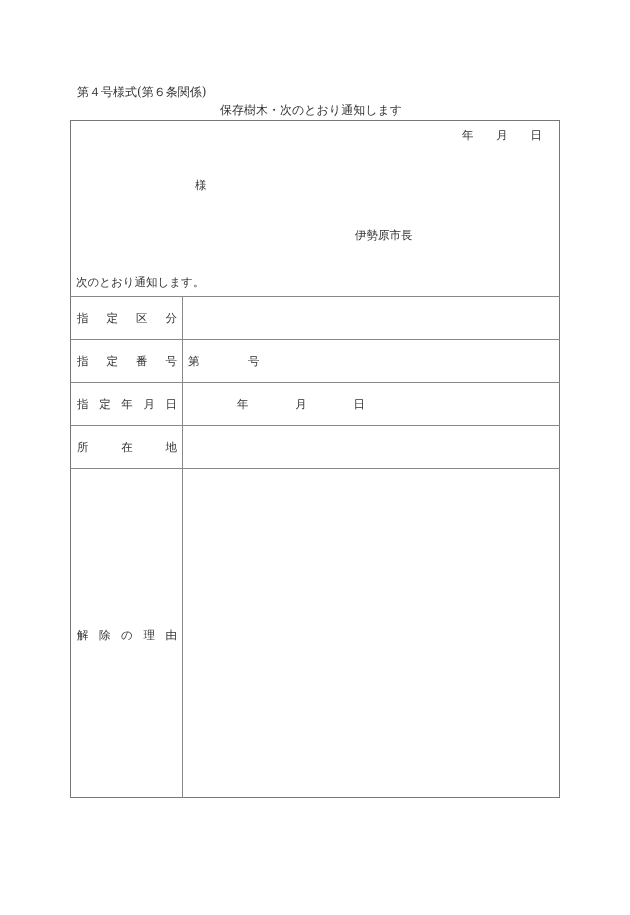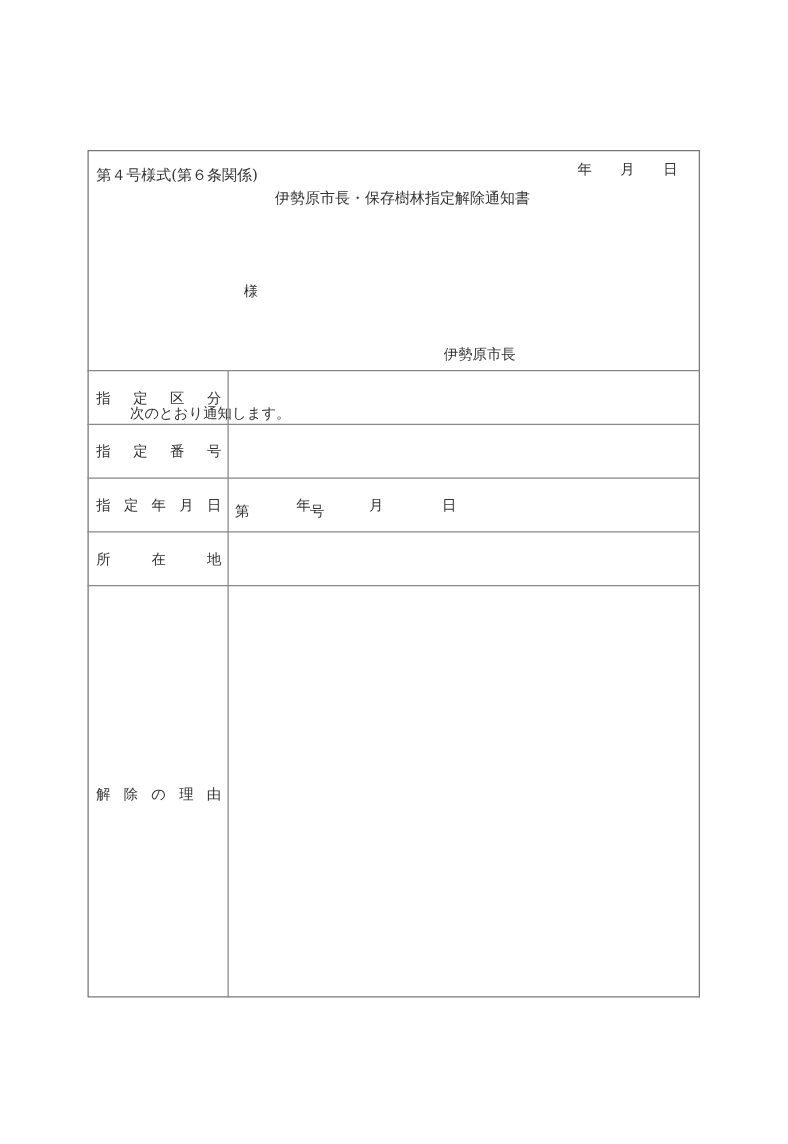--- a/index.html
+++ b/index.html
@@ -9,21 +9,21 @@
     }
     body {
       width: 630px;
       height: 915px;
       position: relative;
       font-family: "DejaVu Serif", "Liberation Serif", serif;
       color: #333333;
       font-size: 11.5px;
       overflow: hidden;
     }
-    .abs { position: absolute; white-space: nowrap; margin-top: 48px; }
+    .abs { position: absolute; white-space: nowrap; }
 
     #form-number { left: 77px; top: 84px; font-size: 12px; }
     #doc-title { left: 220px; top: 102px; font-size: 12px; }
 
     #frame {
       position: absolute;
       left: 70px;
       top: 120px;
       width: 490px;
       height: 678px;
@@ -50,33 +50,33 @@
       display: flex;
       justify-content: space-between;
       font-size: 11.5px;
     }
     .spread span { display: inline-block; }
   </style>
 </head>
 <body>
 
 <div class="abs" id="form-number">第４号様式(第６条関係)</div>
-<div class="abs" id="doc-title">伊勢原市長・保存樹林指定解除通知書</div>
+<div class="abs" id="doc-title">保存樹木・次のとおり通知します</div>
 
 <div id="frame"></div>
 
 <div class="spread" style="left:462px; top:128px; width:80px;">
   <span>年</span>
   <span>月</span>
   <span>日</span>
 </div>
 
 <div class="abs" style="left:195px; top:178px;">様</div>
 <div class="abs" style="left:355px; top:228px;">伊勢原市長</div>
-<div class="abs" style="left:104px; top:275px;">次のとおり通知します。</div>
+<div class="abs" style="left:76px; top:275px;">次のとおり通知します。</div>
 
 <div class="hline" style="top:296px;"></div>
 <div class="hline" style="top:339px;"></div>
 <div class="hline" style="top:382px;"></div>
 <div class="hline" style="top:425px;"></div>
 <div class="hline" style="top:468px;"></div>
 <div class="vline" style="top:296px; height:502px;"></div>
 
 <div class="spread" style="left:77px; top:311px; width:100px;">
   <span>指</span>

